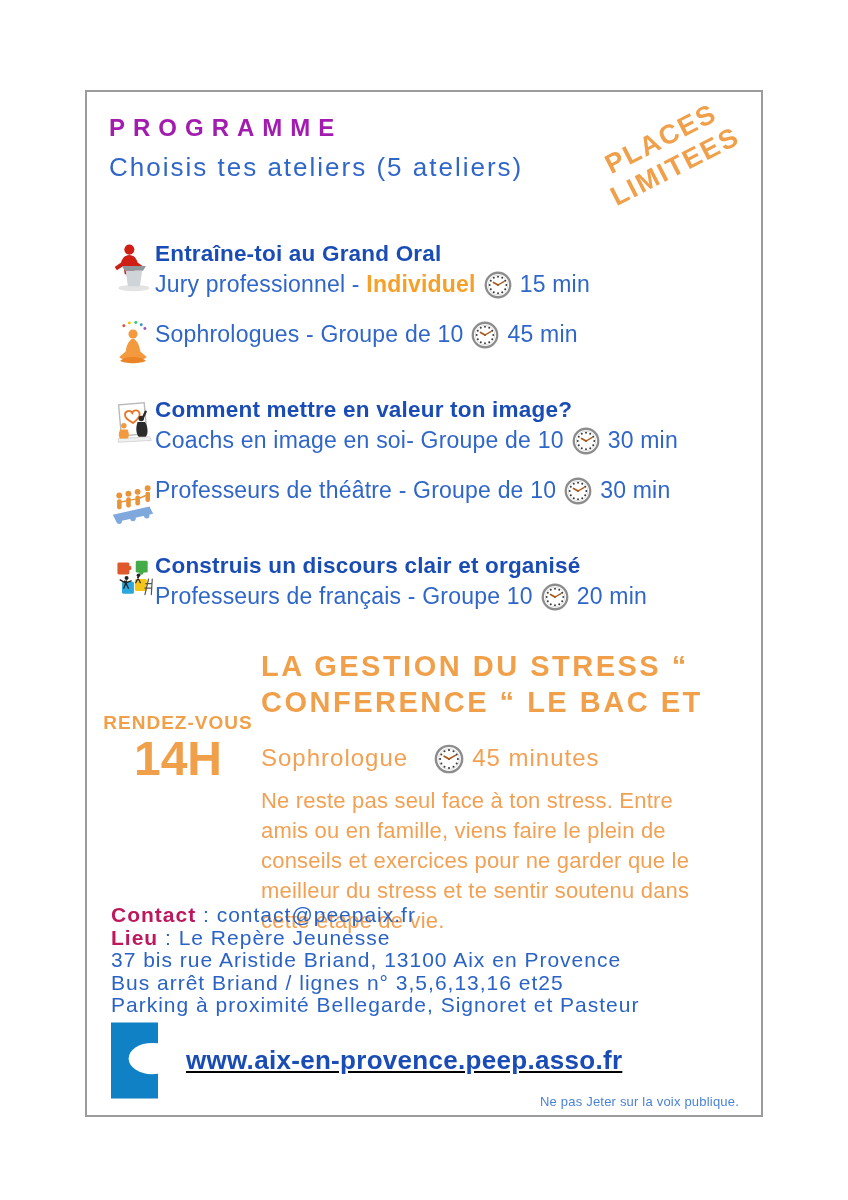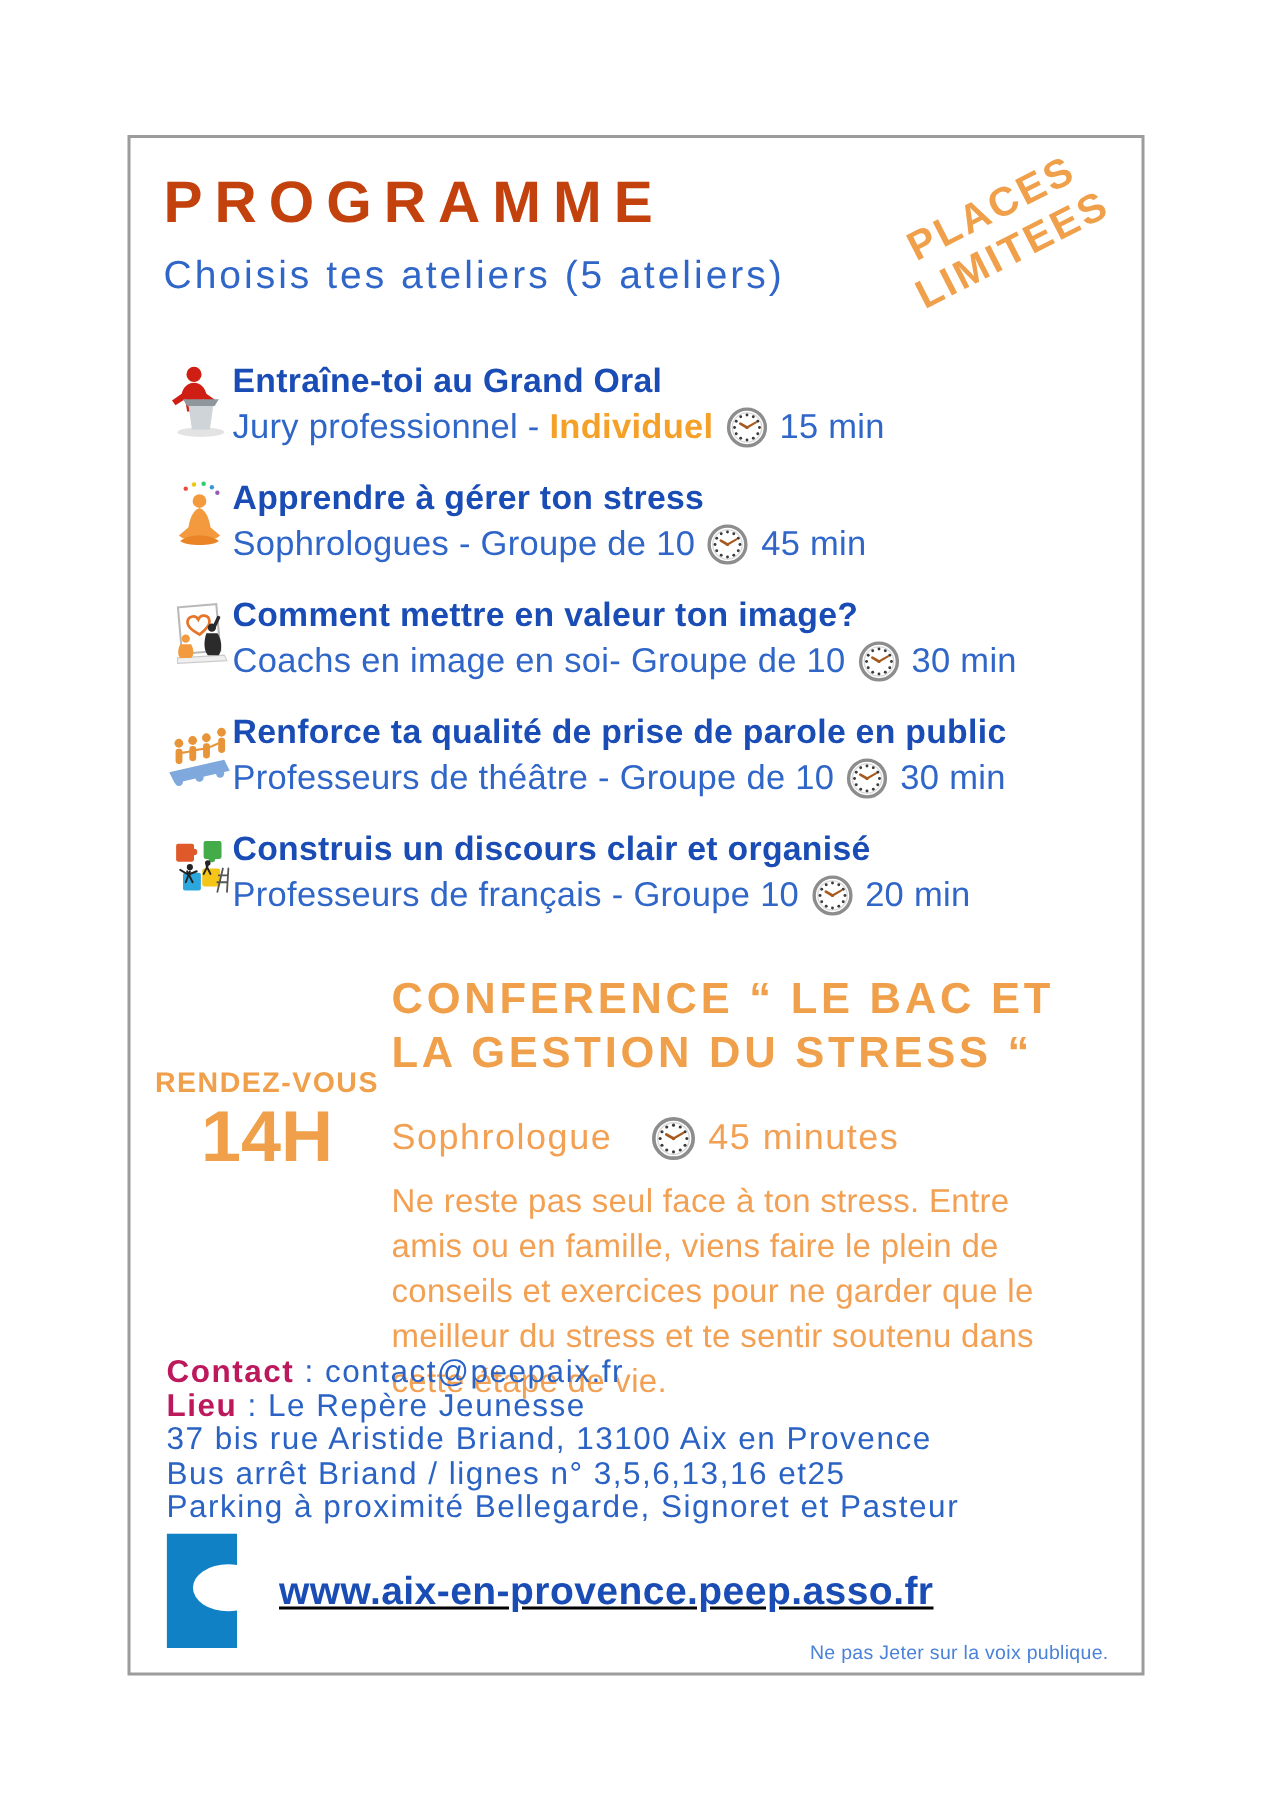--- a/index.html
+++ b/index.html
@@ -3,21 +3,21 @@
 <meta charset="utf-8">
 <style>
   html,body{margin:0;padding:0;background:#ffffff;}
   .page{position:relative;width:848px;height:1200px;background:#ffffff;overflow:hidden;
         font-family:"Liberation Sans",sans-serif;}
   .card{position:absolute;left:85px;top:90px;width:678px;height:1027px;background:#ffffff;
         border:2px solid #9c9c9c;box-sizing:border-box;overflow:hidden;}
 
   
   .header{position:absolute;top:22px;left:22px;}
-  .h-title{font-size:39px;font-weight:800;letter-spacing:8px;color:#c2410c;}
+  .h-title{font-size:24px;font-weight:800;letter-spacing:8px;color:#a21caf;}
   .h-sub{margin-top:10px;font-size:26px;font-weight:400;letter-spacing:2px;color:#2f66c8;text-align:right;}
 
   
   .badge{position:absolute;top:30px;right:22px;transform:rotate(-27deg);transform-origin:center;
          color:#f0a04a;font-weight:800;font-size:27px;letter-spacing:2px;line-height:1.15;text-align:center;}
 
   
   .workshops{position:absolute;top:148px;left:24px;right:14px;}
   .workshop{display:flex;align-items:flex-start;gap:0;height:60px;margin-bottom:18px;}
   .w-icon{width:44px;height:54px;flex:0 0 44px;display:flex;align-items:center;justify-content:center;}
@@ -116,21 +116,20 @@
               <circle cx="20" cy="3" r="1.6" fill="#f1c40f"></circle>
             <circle cx="27" cy="2.5" r="1.6" fill="#2ecc71"></circle>
               <circle cx="33" cy="5" r="1.6" fill="#3498db"></circle>
             <circle cx="37" cy="9" r="1.6" fill="#9b59b6"></circle>
             <circle cx="24" cy="15" r="5" fill="#f39a3e"></circle>
             <path d="M24 20c-5 2-7 8-8 14l-7 6c3 3 8 4 12 2h6c4 2 9 1 12-2l-7-6c-1-6-3-12-8-14z" fill="#f39a3e"></path>
             <path d="M10 44c4 4 24 4 28 0-4-3-8-4-14-4s-10 1-14 4z" fill="#ea8427"></path>
           </svg>
         </div>
         <div class="w-text">
-          <div class="w-title">Apprendre à gérer ton stress</div>
           <div class="w-sub"><span>Sophrologues - Groupe de 10</span><span class="hl"></span><span class="clock">
   <svg viewBox="0 0 32 32" xmlns="http://www.w3.org/2000/svg">
     <circle cx="16" cy="16" r="14" fill="#ffffff" stroke="#8d8d8d" stroke-width="2.6"></circle>
     <circle cx="16" cy="16" r="11.2" fill="none" stroke="#d8d8d8" stroke-width="1"></circle>
     <g fill="#3a3a3a">
       <circle cx="16" cy="6.5" r="1.1"></circle>
                     <circle cx="20.8" cy="7.8" r="1.1"></circle>
       <circle cx="24.2" cy="11.2" r="1.1"></circle>
                     <circle cx="25.5" cy="16" r="1.1"></circle>
       <circle cx="24.2" cy="20.8" r="1.1"></circle>
@@ -207,21 +206,20 @@
                 <rect x="16.6" y="23" width="5" height="11" rx="2.2" stroke="none"></rect>
               <circle cx="29" cy="17" r="3.2" stroke="none"></circle>
                 <rect x="26.6" y="21" width="5" height="11" rx="2.2" stroke="none"></rect>
               <circle cx="40" cy="13" r="3.2" stroke="none"></circle>
                 <rect x="37.6" y="17" width="5" height="11" rx="2.2" stroke="none"></rect>
               <path d="M11 28l6-1M21 26l6-1M31 24l7-3" fill="none"></path>
             </g>
           </svg>
         </div>
         <div class="w-text">
-          <div class="w-title">Renforce ta qualité de prise de parole en public</div>
           <div class="w-sub"><span>Professeurs de théâtre - Groupe de 10</span><span class="hl"></span><span class="clock">
   <svg viewBox="0 0 32 32" xmlns="http://www.w3.org/2000/svg">
     <circle cx="16" cy="16" r="14" fill="#ffffff" stroke="#8d8d8d" stroke-width="2.6"></circle>
     <circle cx="16" cy="16" r="11.2" fill="none" stroke="#d8d8d8" stroke-width="1"></circle>
     <g fill="#3a3a3a">
       <circle cx="16" cy="6.5" r="1.1"></circle>
                     <circle cx="20.8" cy="7.8" r="1.1"></circle>
       <circle cx="24.2" cy="11.2" r="1.1"></circle>
                     <circle cx="25.5" cy="16" r="1.1"></circle>
       <circle cx="24.2" cy="20.8" r="1.1"></circle>
@@ -287,22 +285,22 @@
 
     </div>
 
     <div class="conference">
       <div class="conf-left">
         <div class="rdv-label">RENDEZ-VOUS</div>
         <div class="rdv-time">14H</div>
       </div>
       <div class="conf-right">
         <div class="conf-title">
+          <div>LA GESTION DU STRESS “</div>
           <div>CONFERENCE “ LE BAC ET</div>
-          <div>LA GESTION DU STRESS “</div>
         </div>
         <div class="conf-speaker"><span>Sophrologue</span><span class="clock">
   <svg viewBox="0 0 32 32" xmlns="http://www.w3.org/2000/svg">
     <circle cx="16" cy="16" r="14" fill="#ffffff" stroke="#8d8d8d" stroke-width="2.6"></circle>
     <circle cx="16" cy="16" r="11.2" fill="none" stroke="#d8d8d8" stroke-width="1"></circle>
     <g fill="#3a3a3a">
       <circle cx="16" cy="6.5" r="1.1"></circle>
                   <circle cx="20.8" cy="7.8" r="1.1"></circle>
       <circle cx="24.2" cy="11.2" r="1.1"></circle>
                   <circle cx="25.5" cy="16" r="1.1"></circle>

